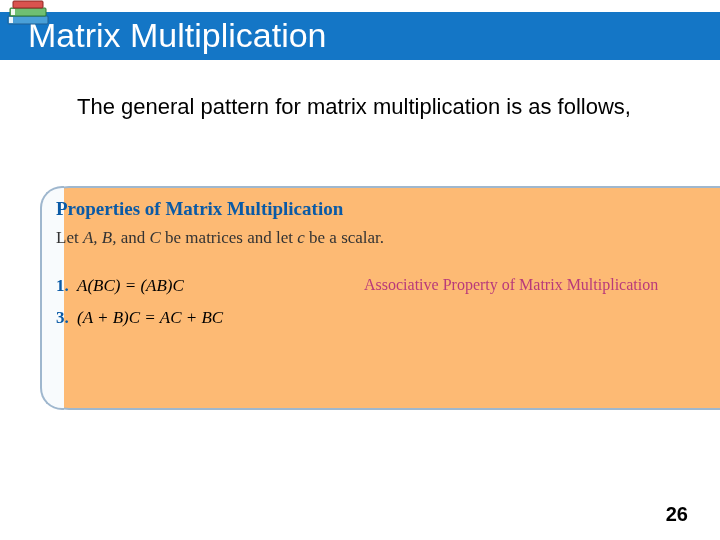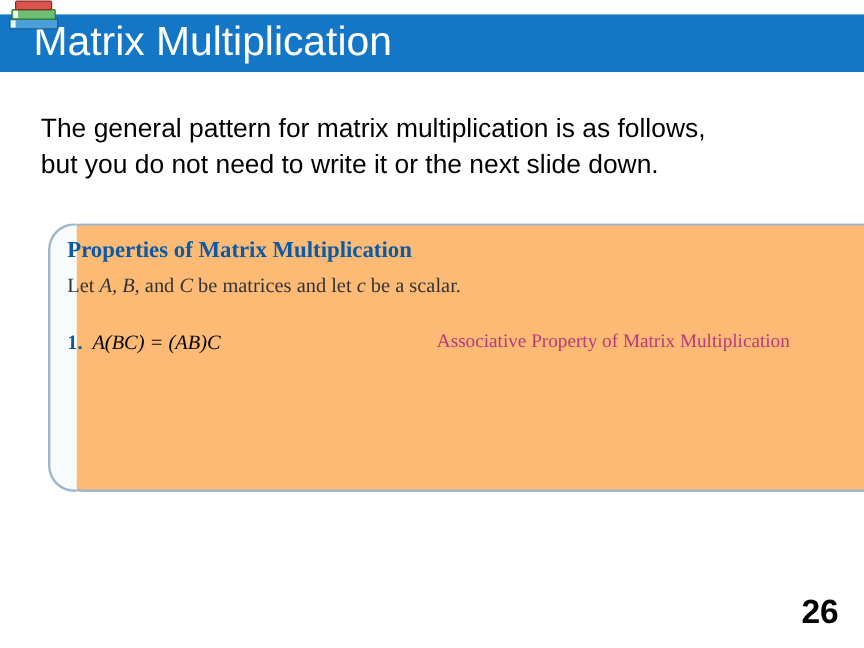--- a/index.html
+++ b/index.html
@@ -40,20 +40,21 @@
   }
   
   .body-text {
     position: absolute;
     top: 92px;
     left: 34px;
     width: 640px;
     font-size: 22px;
     color: #000;
     line-height: 1.38;
+    text-align: center;
   }
   
   .props-box {
     position: absolute;
     top: 186px; left: 42px;
     width: 720px;
     height: 224px;
     border-top: 2px solid #9fb7ce;
     border-bottom: 2px solid #9fb7ce;
     border-left: none;
@@ -93,23 +94,23 @@
     column-gap: 8px;
     font-size: 17px;
   }
   .lhs { color: #000; }
   .lhs .num { font-weight: bold; color: #0a5aa6; margin-right: 4px; }
   .lhs .eq { font-style: italic; font-family: "Times New Roman", serif; }
   .rhs { color: #b93a7a; font-size: 16px; }
   
   .page-number {
     position: absolute;
-    right: 21px;
+    right: 32px;
     bottom: 14px;
-    font-size: 28px;
+    font-size: 20px;
     font-weight: bold;
     color: #000;
   }
 </style>
 </head>
 <body>
 
 <div class="slide">
 
   <div class="title-bar">
@@ -121,37 +122,40 @@
       <rect x="2" y="16" width="40" height="8" rx="1" fill="#4aa0d8" stroke="#1e5f93" stroke-width="1"></rect>
       <rect x="4" y="8" width="36" height="8" rx="1" fill="#6fbf73" stroke="#2f7a35" stroke-width="1"></rect>
       <rect x="7" y="1" width="30" height="7" rx="1" fill="#d9534f" stroke="#8f2723" stroke-width="1"></rect>
       <rect x="3" y="17" width="4" height="6" fill="#ffffff" opacity="0.9"></rect>
       <rect x="5" y="9" width="4" height="6" fill="#ffffff" opacity="0.9"></rect>
     </svg>
   </div>
 
   <div class="body-text">
     <span>The general pattern for matrix multiplication is as follows,</span><br>
-    <span>but you do not need to write it or the next slide down.</span>
   </div>
 
   <div class="props-box">
     <div class="props-inner">
     <div class="props-title">Properties of Matrix Multiplication</div>
     <div class="props-sub">
       <span>Let </span><span class="ital">A, B,</span><span> and </span><span class="ital">C</span><span> be matrices and let </span><span class="ital">c</span><span> be a scalar.</span>
     </div>
     <div class="props-list">
       <div class="lhs">
         <span class="num">1.</span>
         <span class="eq">A(BC) = (AB)C</span>
       </div>
       <div class="rhs">Associative Property of Matrix Multiplication</div>
 
 
+      <div class="lhs">
+        <span class="num">3.</span>
+        <span class="eq">(A + B)C = AC + BC</span>
+      </div>
 
     </div>
     </div>
   </div>
 
   <div class="page-number">26</div>
 
 </div>
 
 </body></html>

